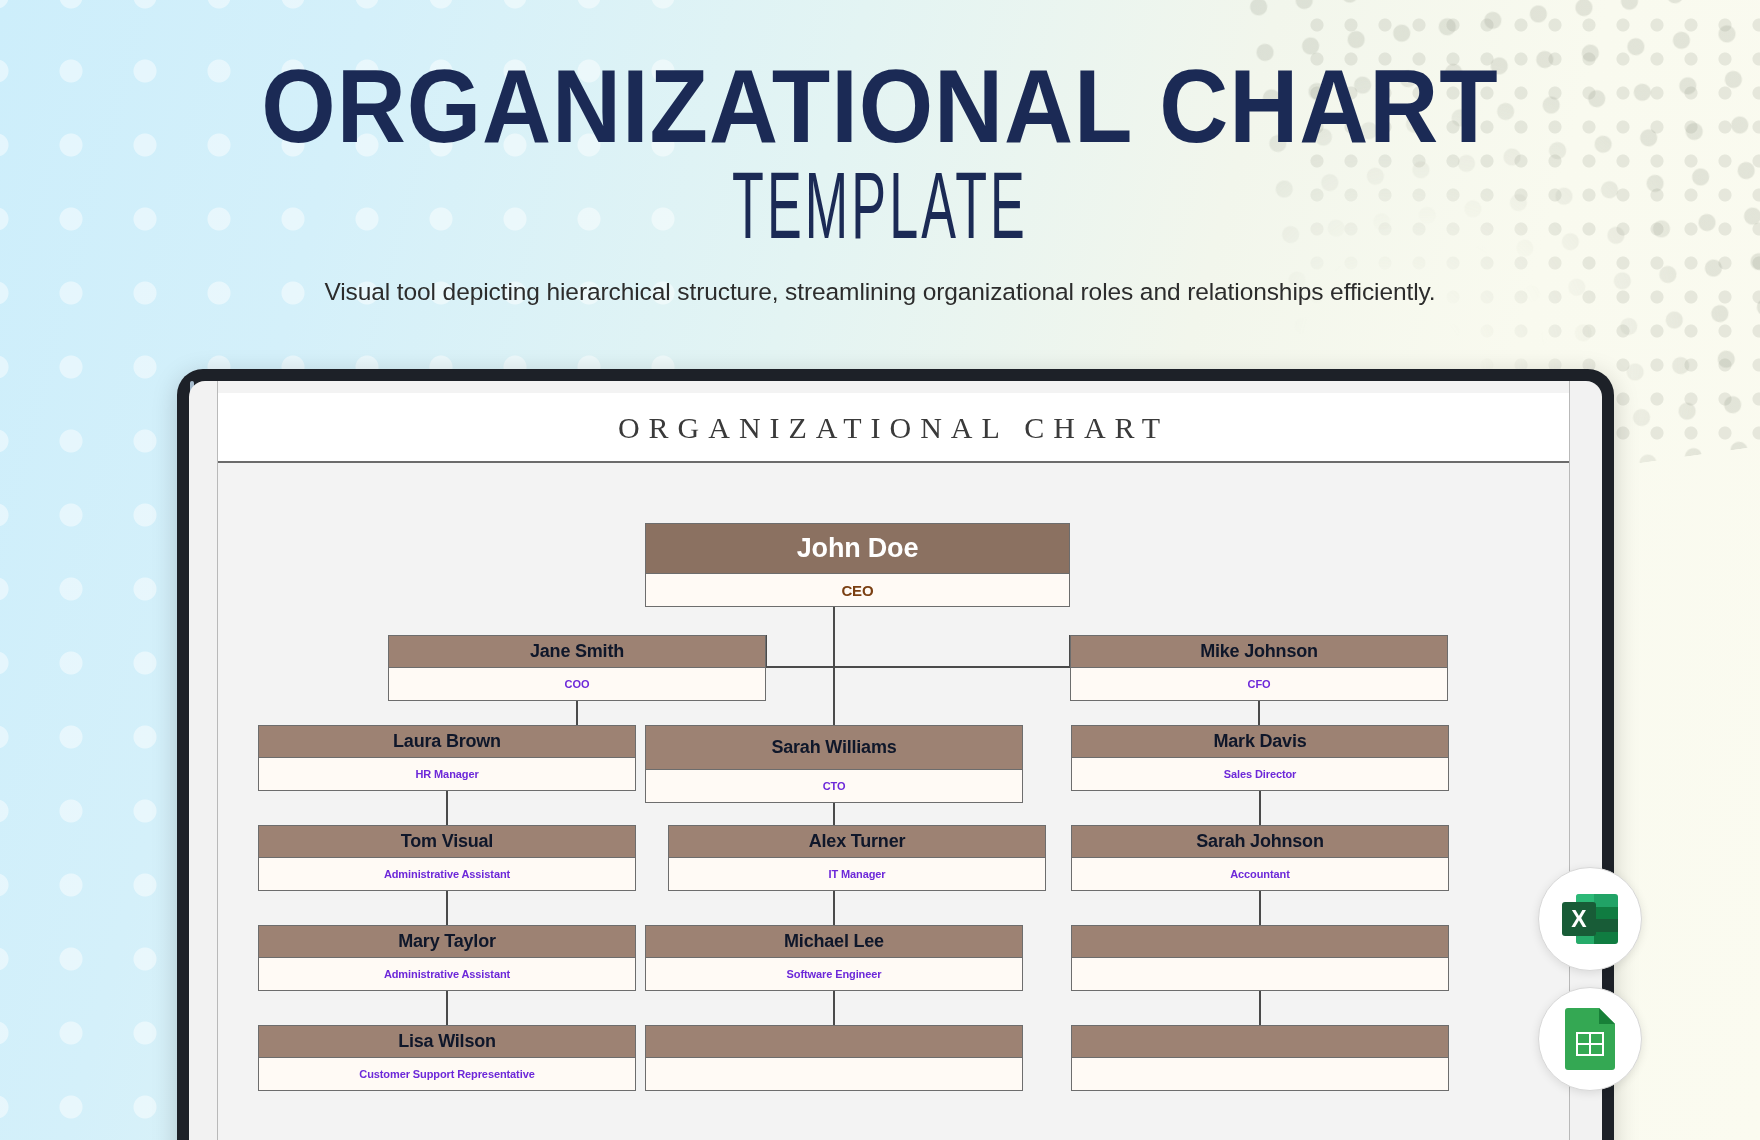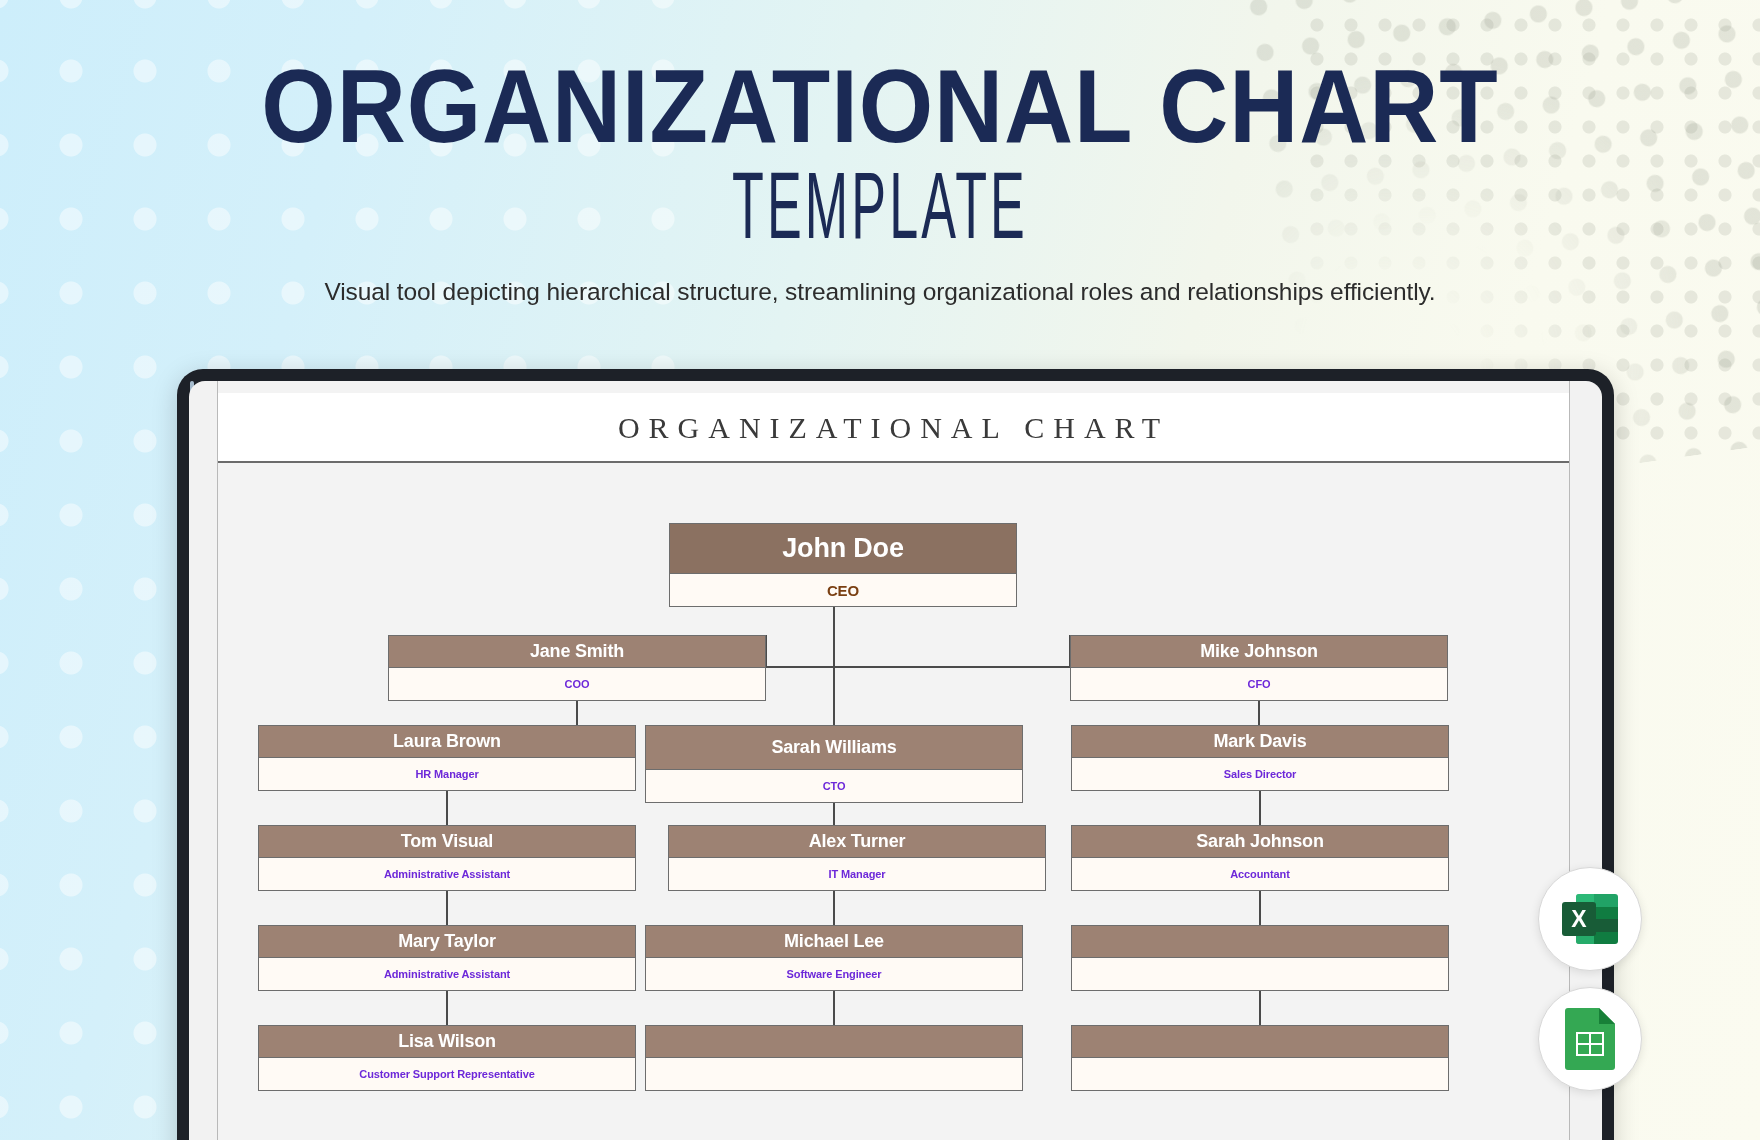--- a/index.html
+++ b/index.html
@@ -158,21 +158,21 @@
     position: absolute;
     border: 1.5px solid #6d6d6d;
     background: #fffaf5;
     z-index: 3;
   }
   .node .nm {
     background: #9d8273;
     border-bottom: 1.5px solid #6d6d6d;
     text-align: center;
     font-weight: 700;
-    color: #ffffff;
+    color: #0f172a;
     letter-spacing: -0.2px;
     display: flex;
     align-items: center;
     justify-content: center;
   }
   .node .ttl {
     background: #fffaf5;
     text-align: center;
     font-weight: 700;
     color: #6d28d9;
@@ -294,21 +294,21 @@
             <div class="line v" style="left: 1040px; top: 236px; height: 26px;"></div>
             <div class="line v" style="left: 228px; top: 326px; height: 36px;"></div>
             <div class="line v" style="left: 228px; top: 426px; height: 36px;"></div>
             <div class="line v" style="left: 228px; top: 526px; height: 36px;"></div>
             <div class="line v" style="left: 615px; top: 326px; height: 36px;"></div>
             <div class="line v" style="left: 615px; top: 426px; height: 36px;"></div>
             <div class="line v" style="left: 615px; top: 526px; height: 36px;"></div>
             <div class="line v" style="left: 1041px; top: 326px; height: 36px;"></div>
             <div class="line v" style="left: 1041px; top: 426px; height: 36px;"></div>
             <div class="line v" style="left: 1041px; top: 526px; height: 36px;"></div>
-            <div class="node lvl0" style="left: 427px; top: 60px; width: 348px; margin-left: 24px;">
+            <div class="node lvl0" style="left: 427px; top: 60px; width: 425px;">
               <div class="nm" style="height: 50px;">John Doe</div>
               <div class="ttl" style="height: 32px;">CEO</div>
             </div>
             <div class="node lvl1" style="left: 170px; top: 172px; width: 378px;">
               <div class="nm" style="height: 32px;">Jane Smith</div>
               <div class="ttl" style="height: 32px;">COO</div>
             </div>
             <div class="node lvl1" style="left: 852px; top: 172px; width: 378px;">
               <div class="nm" style="height: 32px;">Mike Johnson</div>
               <div class="ttl" style="height: 32px;">CFO</div>

